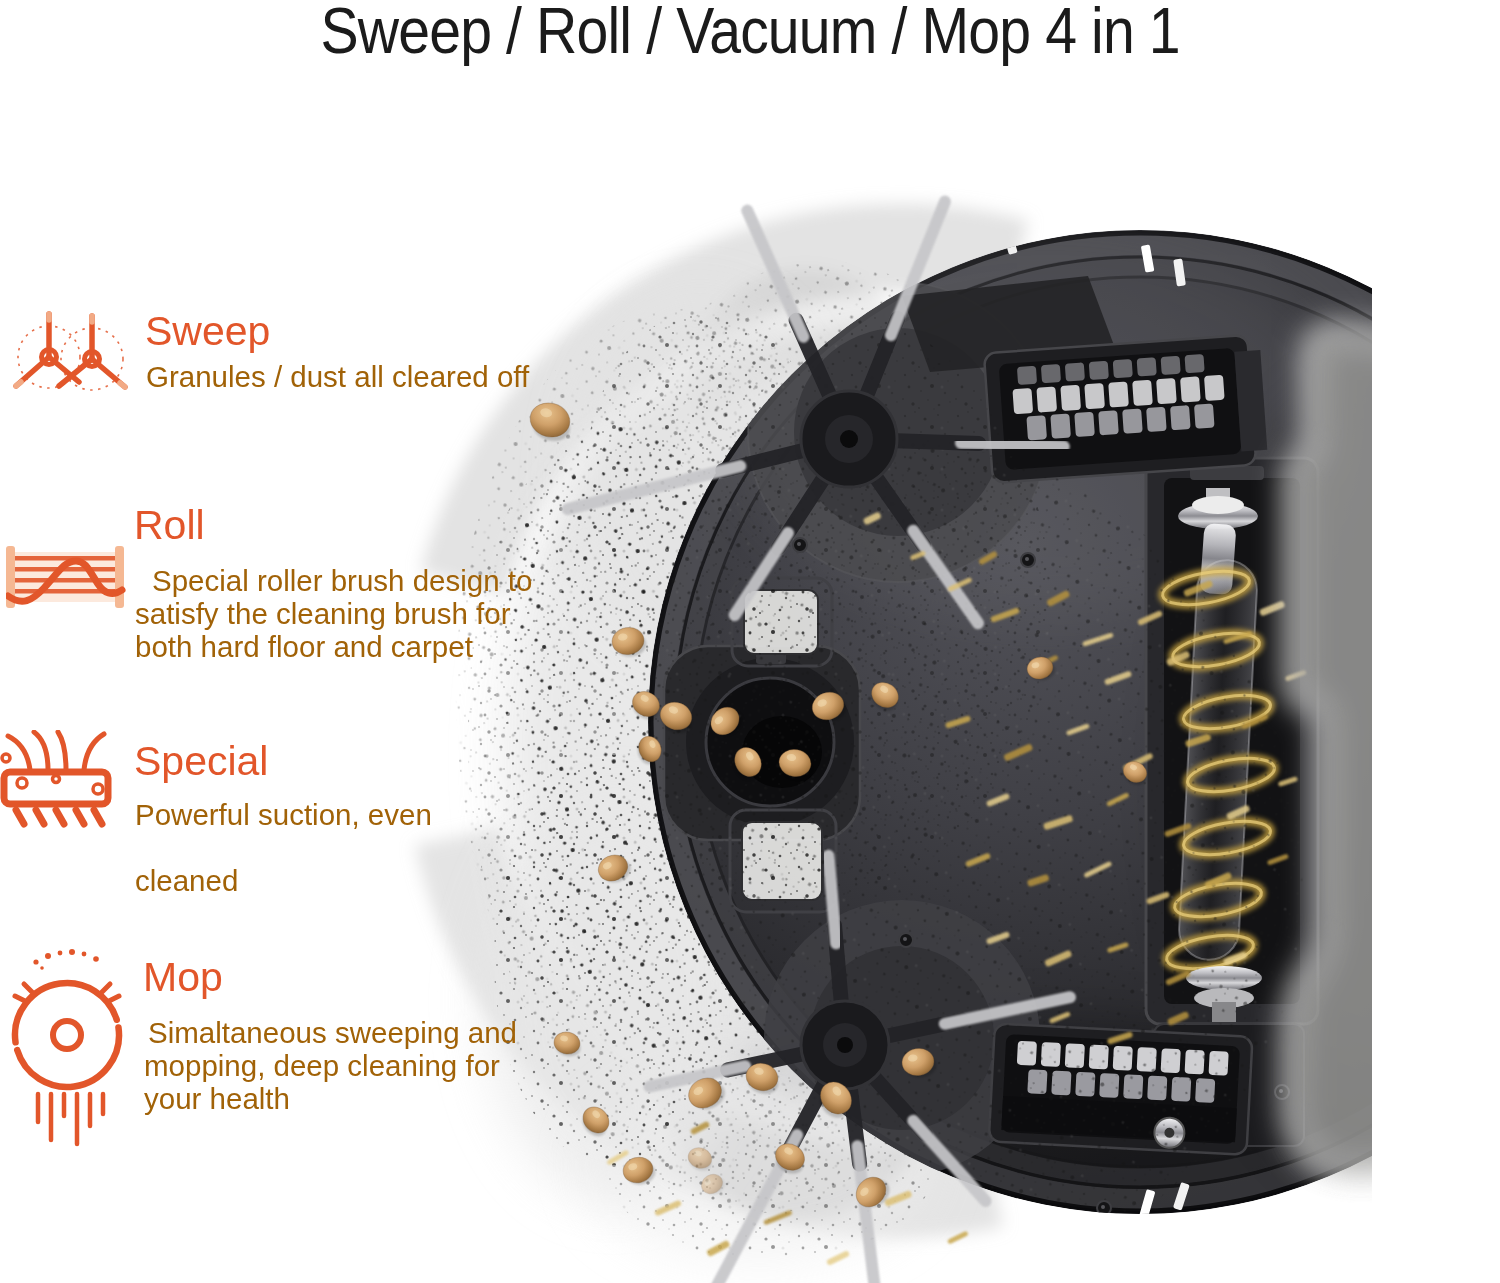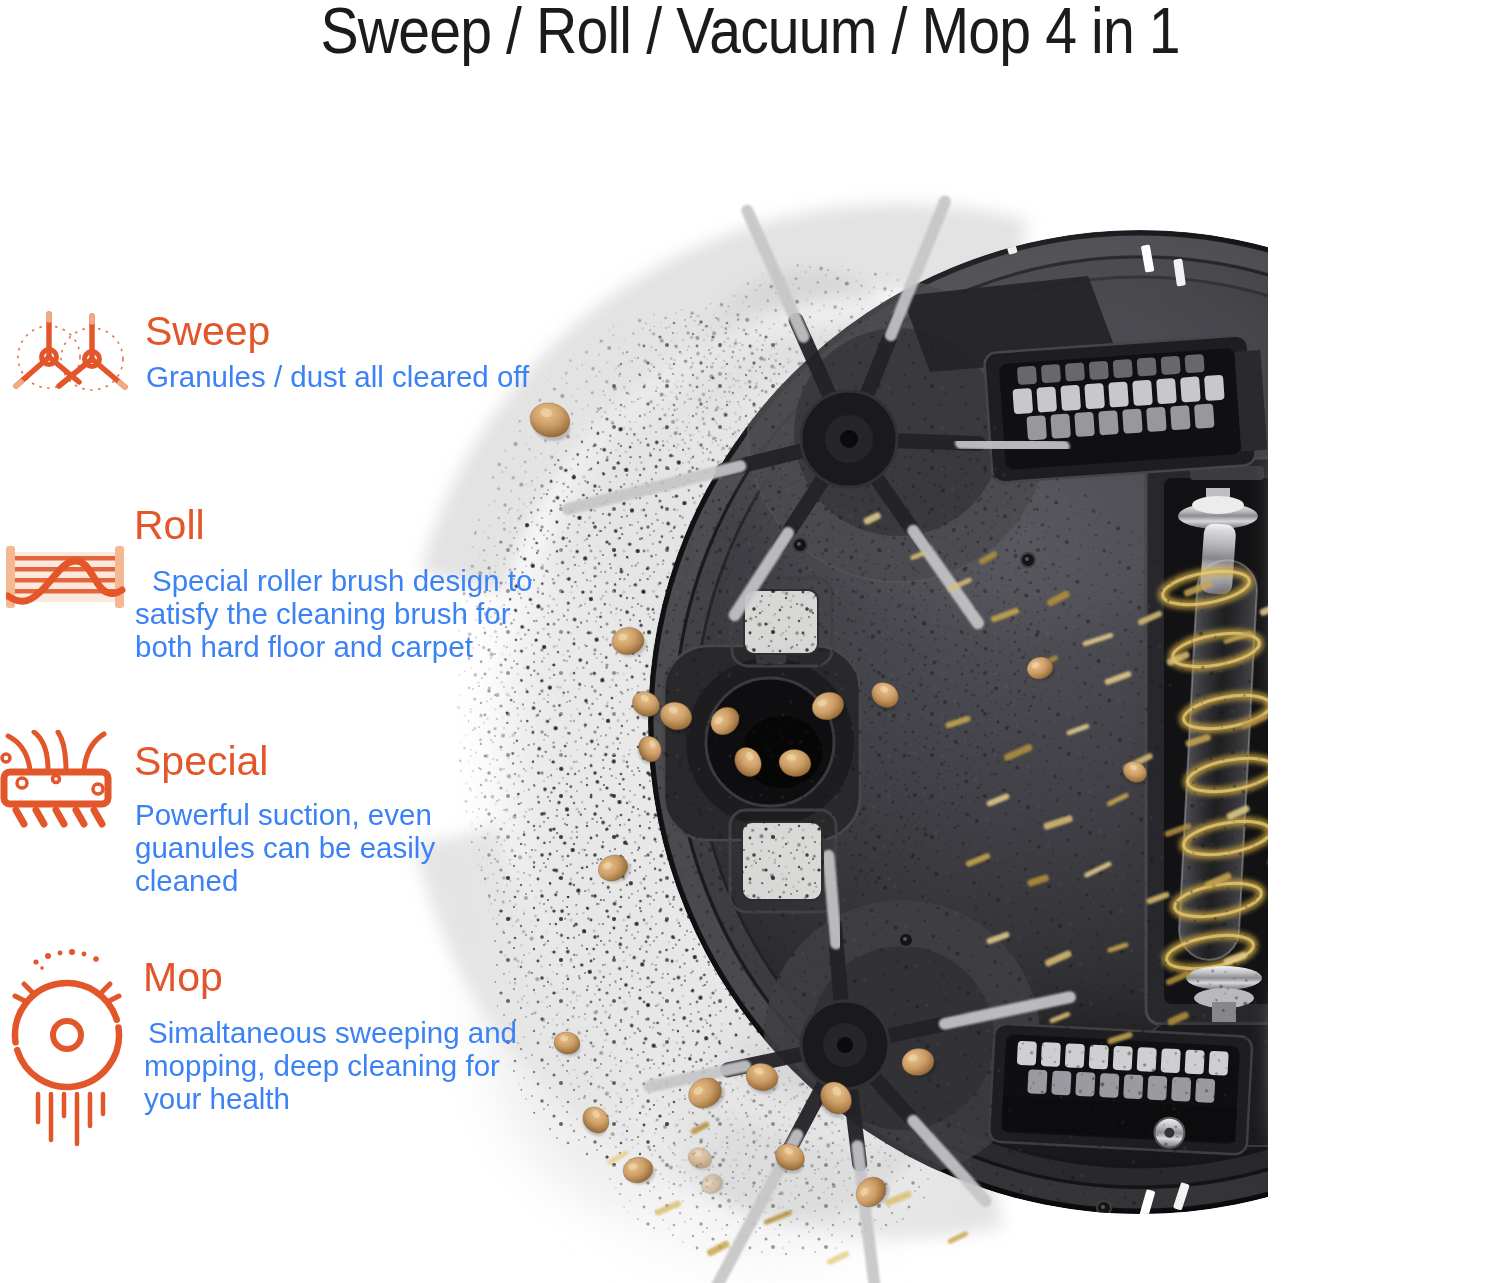--- a/index.html
+++ b/index.html
@@ -1,24 +1,24 @@
 <!DOCTYPE html>
 <html style="--accent: #e2562a;"><head>
 <meta charset="utf-8">
 <style>
   html,body{margin:0;padding:0;background:#fff;}
-  #stage{position:relative;width:1268px;height:1283px;background:#ffffff;overflow:hidden;
+  #stage{position:relative;width:1372px;height:1283px;background:#ffffff;overflow:hidden;
          font-family:"Liberation Sans", sans-serif;border-radius:18px;}
   #scene{position:absolute;left:0;top:0;z-index:0;}
   .txt{position:absolute;z-index:2;}
   #title{left:0;top:-6px;width:1500px;text-align:center;font-size:65px;line-height:74px;
          color:#1b1b1b;font-weight:400;white-space:nowrap;}
   #title span{display:inline-block;transform:scaleX(.88);letter-spacing:-1px;}
   .feat-head{font-size:41px;line-height:54px;font-weight:400;color:var(--accent,#e2562a);}
-  .feat-line{font-size:29.5px;line-height:33.5px;color:#3b82f6;white-space:nowrap;}
+  .feat-line{font-size:29.5px;line-height:33.5px;color:#a16207;white-space:nowrap;}
   .icon-box{position:absolute;z-index:2;}
 </style>
 </head>
 <body>
 
 <div id="stage">
 
   <svg id="scene" width="1500" height="1283" viewBox="0 0 1500 1283" xmlns="http://www.w3.org/2000/svg">
     <defs>
       <radialGradient id="bodyG" cx="38%" cy="32%" r="78%">
@@ -578,21 +578,20 @@
       <g stroke-width="3.5">
         <circle cx="6" cy="28" r="4"></circle>
           <circle cx="22" cy="53" r="5"></circle>
         <circle cx="56" cy="49" r="3.5"></circle>
           <circle cx="98" cy="59" r="5"></circle>
       </g>
     </g>
   </svg>
   <div class="txt feat-head" style="left:134px;top:734px">Special</div>
   <div class="txt feat-line" style="left:135px;top:798px">Powerful suction, even</div>
-  <div class="txt feat-line" style="left:135px;top:831px">guanules can be easily</div>
   <div class="txt feat-line" style="left:135px;top:864px">cleaned</div>
 
   <svg class="icon-box" style="left:8px;top:944px" width="122" height="210" viewBox="0 0 122 210">
     <g fill="#e2562a">
       <circle cx="28" cy="18" r="2.6"></circle>
         <circle cx="40" cy="12" r="3"></circle>
         <circle cx="52" cy="9" r="2.4"></circle>
       <circle cx="64" cy="8" r="3"></circle>
         <circle cx="76" cy="10" r="2.4"></circle>
         <circle cx="88" cy="15" r="2.8"></circle>

